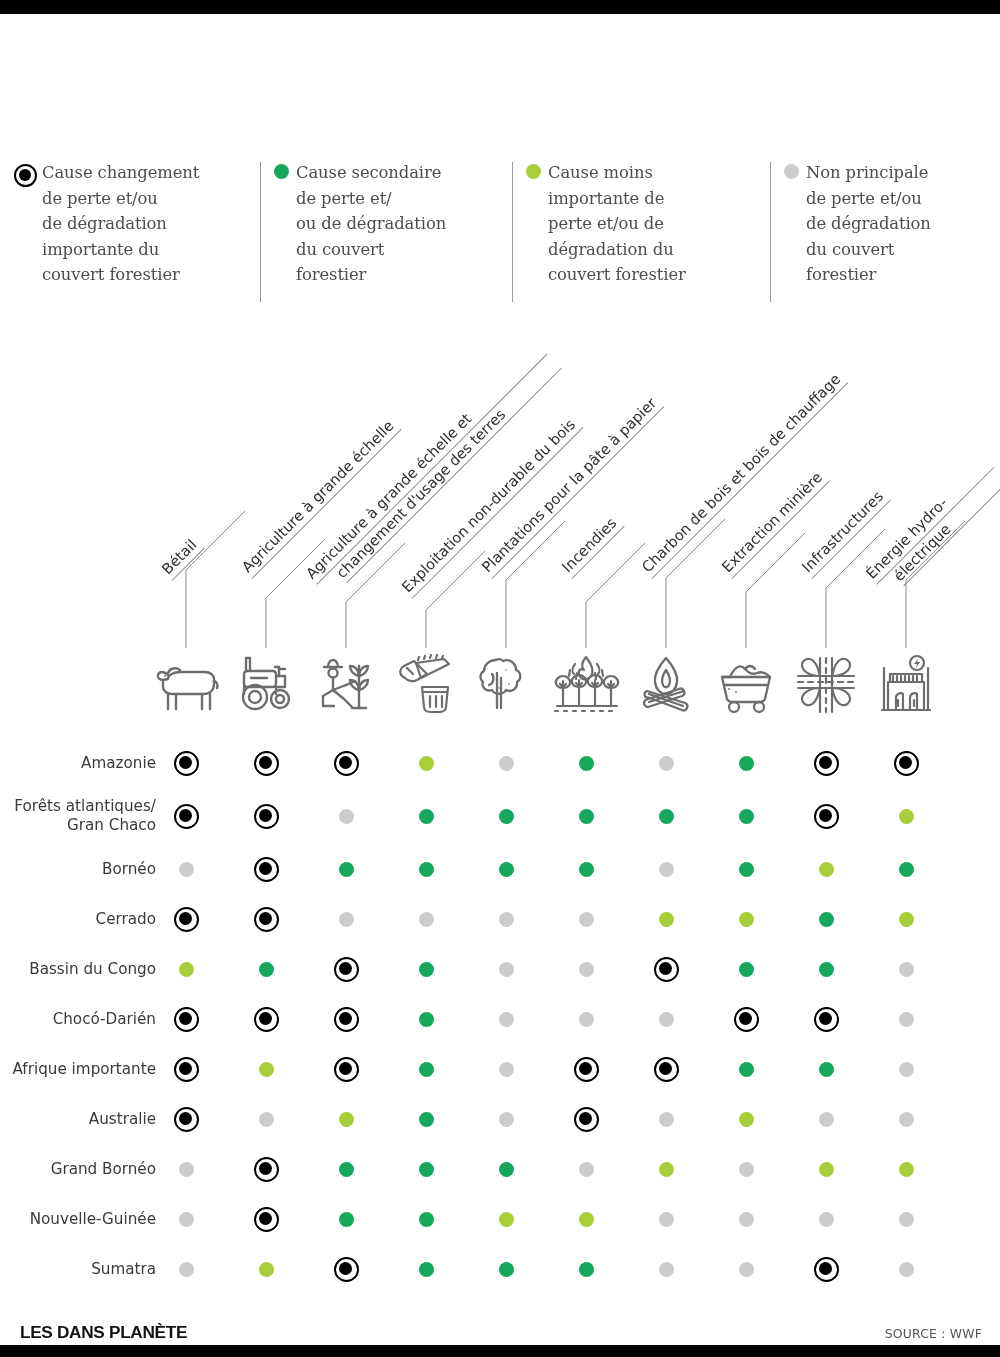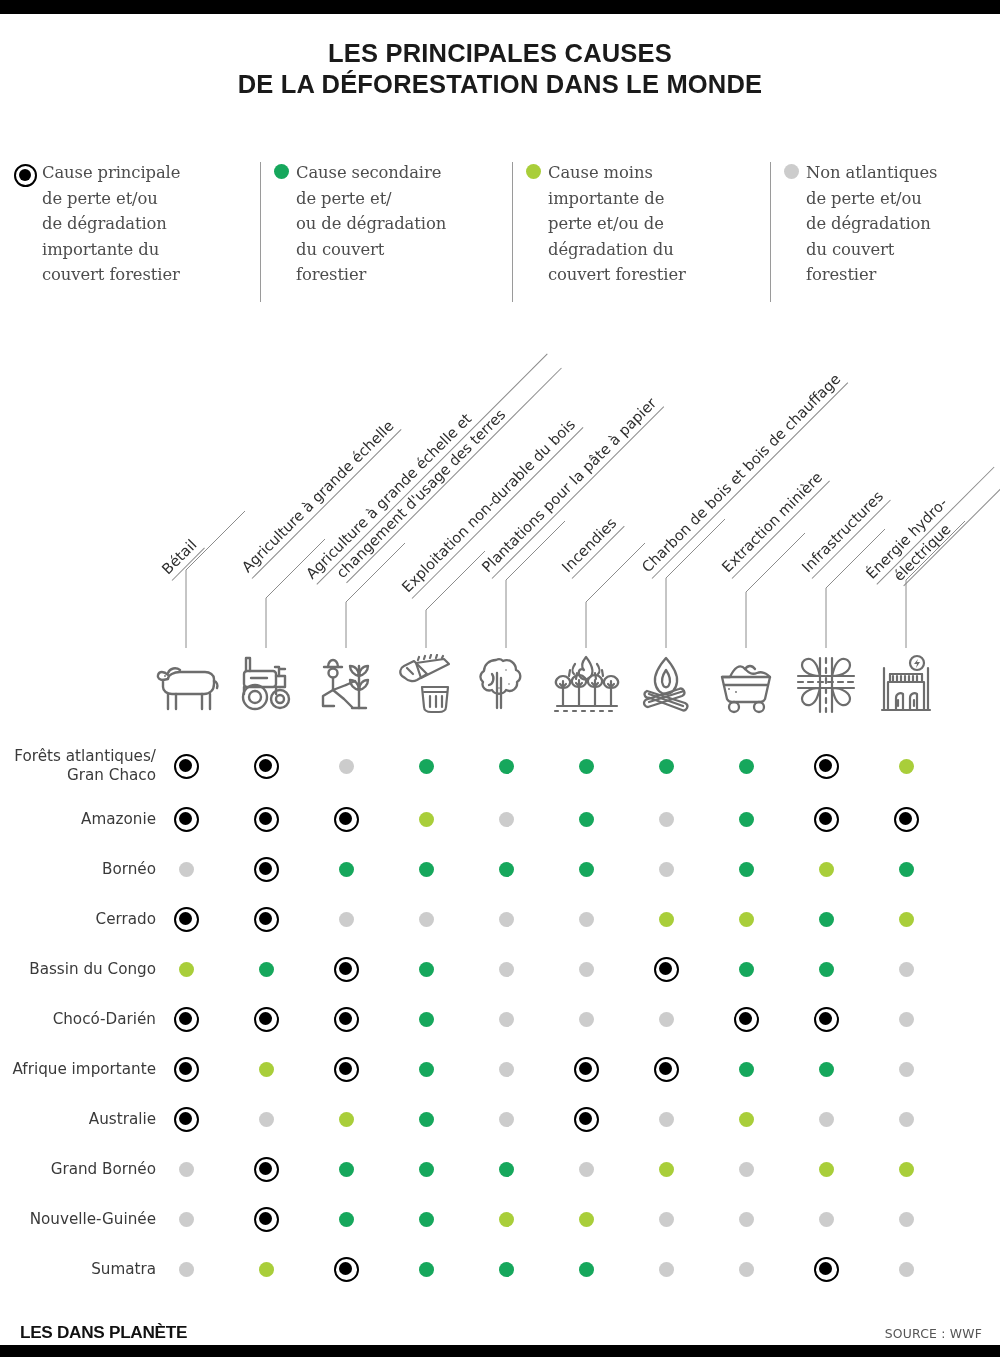--- a/index.html
+++ b/index.html
@@ -197,36 +197,32 @@
     letter-spacing: 0.2px;
   }
 </style>
 </head>
 <body>
 
 <div id="page">
 
   <div class="rule-top"></div>
 
-  <div class="title">
-    <span>LES PRINCIPALES CAUSES</span>
-    <span>DE LA DÉFORESTATION DANS LE MONDE</span>
-  </div>
 
   <div class="legend">
     <div class="legend-divider d1"></div>
     <div class="legend-divider d2"></div>
     <div class="legend-divider d3"></div>
 
     <div class="legend-item l0">
       <span class="legend-bullet-wrap">
         <span class="dot-ring"></span>
       </span>
       <span class="legend-text">
-        <span>Cause principale</span><br>
+        <span>Cause changement</span><br>
         <span>de perte et/ou</span><br>
         <span>de dégradation</span><br>
         <span>importante du</span><br>
         <span>couvert forestier</span>
       </span>
     </div>
 
     <div class="legend-item l1">
       <span class="legend-bullet-wrap">
         <span class="dot-plain" style="background: rgb(22, 167, 92);"></span>
@@ -251,21 +247,21 @@
         <span>dégradation du</span><br>
         <span>couvert forestier</span>
       </span>
     </div>
 
     <div class="legend-item l3">
       <span class="legend-bullet-wrap">
         <span class="dot-plain" style="background: rgb(204, 204, 204);"></span>
       </span>
       <span class="legend-text">
-        <span>Non atlantiques</span><br>
+        <span>Non principale</span><br>
         <span>de perte et/ou</span><br>
         <span>de dégradation</span><br>
         <span>du couvert</span><br>
         <span>forestier</span>
       </span>
     </div>
   </div>
 
   <div class="headers">
     <svg width="1000" height="330" style="position:absolute;left:0;top:0;">
@@ -470,20 +466,56 @@
           <path d="M36 56 L36 44 C36 40 40 38 43 40 L43 56"></path>
           <path d="M24 46 L24 52 M40 46 L40 52"></path>
           <path d="M8 56 L56 56"></path>
         </g>
       </svg>
     </div>
   </div>
 
   <div class="matrix">
 
+    <div class="row">
+      <div class="row-label">
+          <span>Amazonie</span>
+        </div>
+      <div class="cell" style="left:186px;">
+          <span class="mk-ring"></span>
+        </div>
+      <div class="cell" style="left:266px;">
+          <span class="mk-ring"></span>
+        </div>
+      <div class="cell" style="left:346px;">
+          <span class="mk-ring"></span>
+        </div>
+      <div class="cell" style="left:426px;">
+          <span class="mk-plain" style="background: rgb(169, 206, 58);"></span>
+        </div>
+      <div class="cell" style="left:506px;">
+          <span class="mk-plain" style="background: rgb(204, 204, 204);"></span>
+        </div>
+      <div class="cell" style="left:586px;">
+          <span class="mk-plain" style="background: rgb(22, 167, 92);"></span>
+        </div>
+      <div class="cell" style="left:666px;">
+          <span class="mk-plain" style="background: rgb(204, 204, 204);"></span>
+        </div>
+      <div class="cell" style="left:746px;">
+          <span class="mk-plain" style="background: rgb(22, 167, 92);"></span>
+        </div>
+      <div class="cell" style="left:826px;">
+          <span class="mk-ring"></span>
+        </div>
+      <div class="cell" style="left:906px;">
+          <span class="mk-ring"></span>
+        </div>
+    </div>
+
     <div class="row tall">
       <div class="row-label">
         <span><span>Forêts atlantiques/</span><br><span>Gran Chaco</span></span>
       </div>
       <div class="cell" style="left:186px;">
           <span class="mk-ring"></span>
         </div>
       <div class="cell" style="left:266px;">
           <span class="mk-ring"></span>
         </div>
@@ -508,56 +540,20 @@
       <div class="cell" style="left:826px;">
           <span class="mk-ring"></span>
         </div>
       <div class="cell" style="left:906px;">
           <span class="mk-plain" style="background: rgb(169, 206, 58);"></span>
         </div>
     </div>
 
     <div class="row">
       <div class="row-label">
-          <span>Amazonie</span>
-        </div>
-      <div class="cell" style="left:186px;">
-          <span class="mk-ring"></span>
-        </div>
-      <div class="cell" style="left:266px;">
-          <span class="mk-ring"></span>
-        </div>
-      <div class="cell" style="left:346px;">
-          <span class="mk-ring"></span>
-        </div>
-      <div class="cell" style="left:426px;">
-          <span class="mk-plain" style="background: rgb(169, 206, 58);"></span>
-        </div>
-      <div class="cell" style="left:506px;">
-          <span class="mk-plain" style="background: rgb(204, 204, 204);"></span>
-        </div>
-      <div class="cell" style="left:586px;">
-          <span class="mk-plain" style="background: rgb(22, 167, 92);"></span>
-        </div>
-      <div class="cell" style="left:666px;">
-          <span class="mk-plain" style="background: rgb(204, 204, 204);"></span>
-        </div>
-      <div class="cell" style="left:746px;">
-          <span class="mk-plain" style="background: rgb(22, 167, 92);"></span>
-        </div>
-      <div class="cell" style="left:826px;">
-          <span class="mk-ring"></span>
-        </div>
-      <div class="cell" style="left:906px;">
-          <span class="mk-ring"></span>
-        </div>
-    </div>
-
-    <div class="row">
-      <div class="row-label">
           <span>Bornéo</span>
         </div>
       <div class="cell" style="left:186px;">
           <span class="mk-plain" style="background: rgb(204, 204, 204);"></span>
         </div>
       <div class="cell" style="left:266px;">
           <span class="mk-ring"></span>
         </div>
       <div class="cell" style="left:346px;">
           <span class="mk-plain" style="background: rgb(22, 167, 92);"></span>

